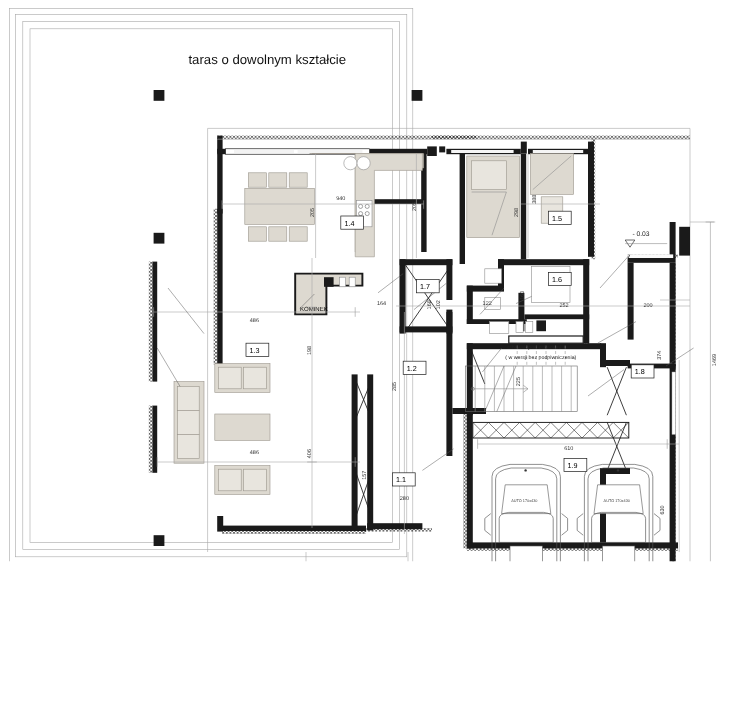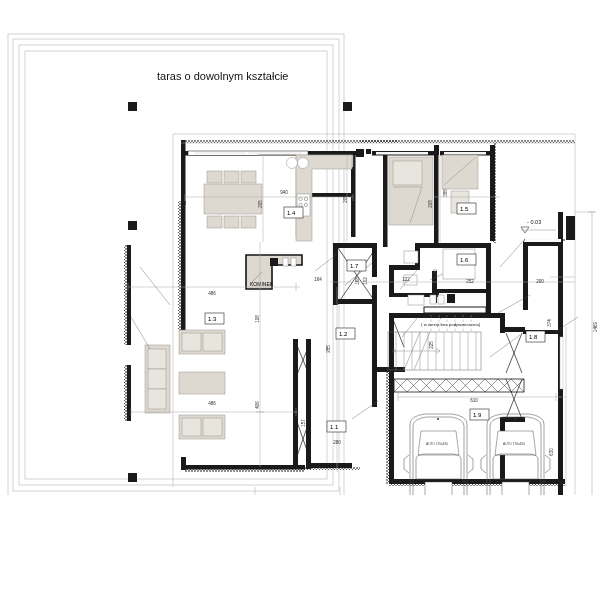--- a/index.html
+++ b/index.html
@@ -7,21 +7,20 @@
     margin: 0; padding: 0;
     background: #ffffff;
     font-family: "Liberation Sans", sans-serif;
   }
   #plan-root {
     position: relative;
     width: 613px;
     height: 468px;
     background: #ffffff;
     overflow: hidden;
-    margin-top: 27px;
   }
   svg#plan-svg { display: block; }
 
   .title-text {
     font-family: "Liberation Sans", sans-serif;
     font-size: 11px;
     fill: #111;
   }
   .dim-text {
     font-family: "Liberation Sans", sans-serif;

